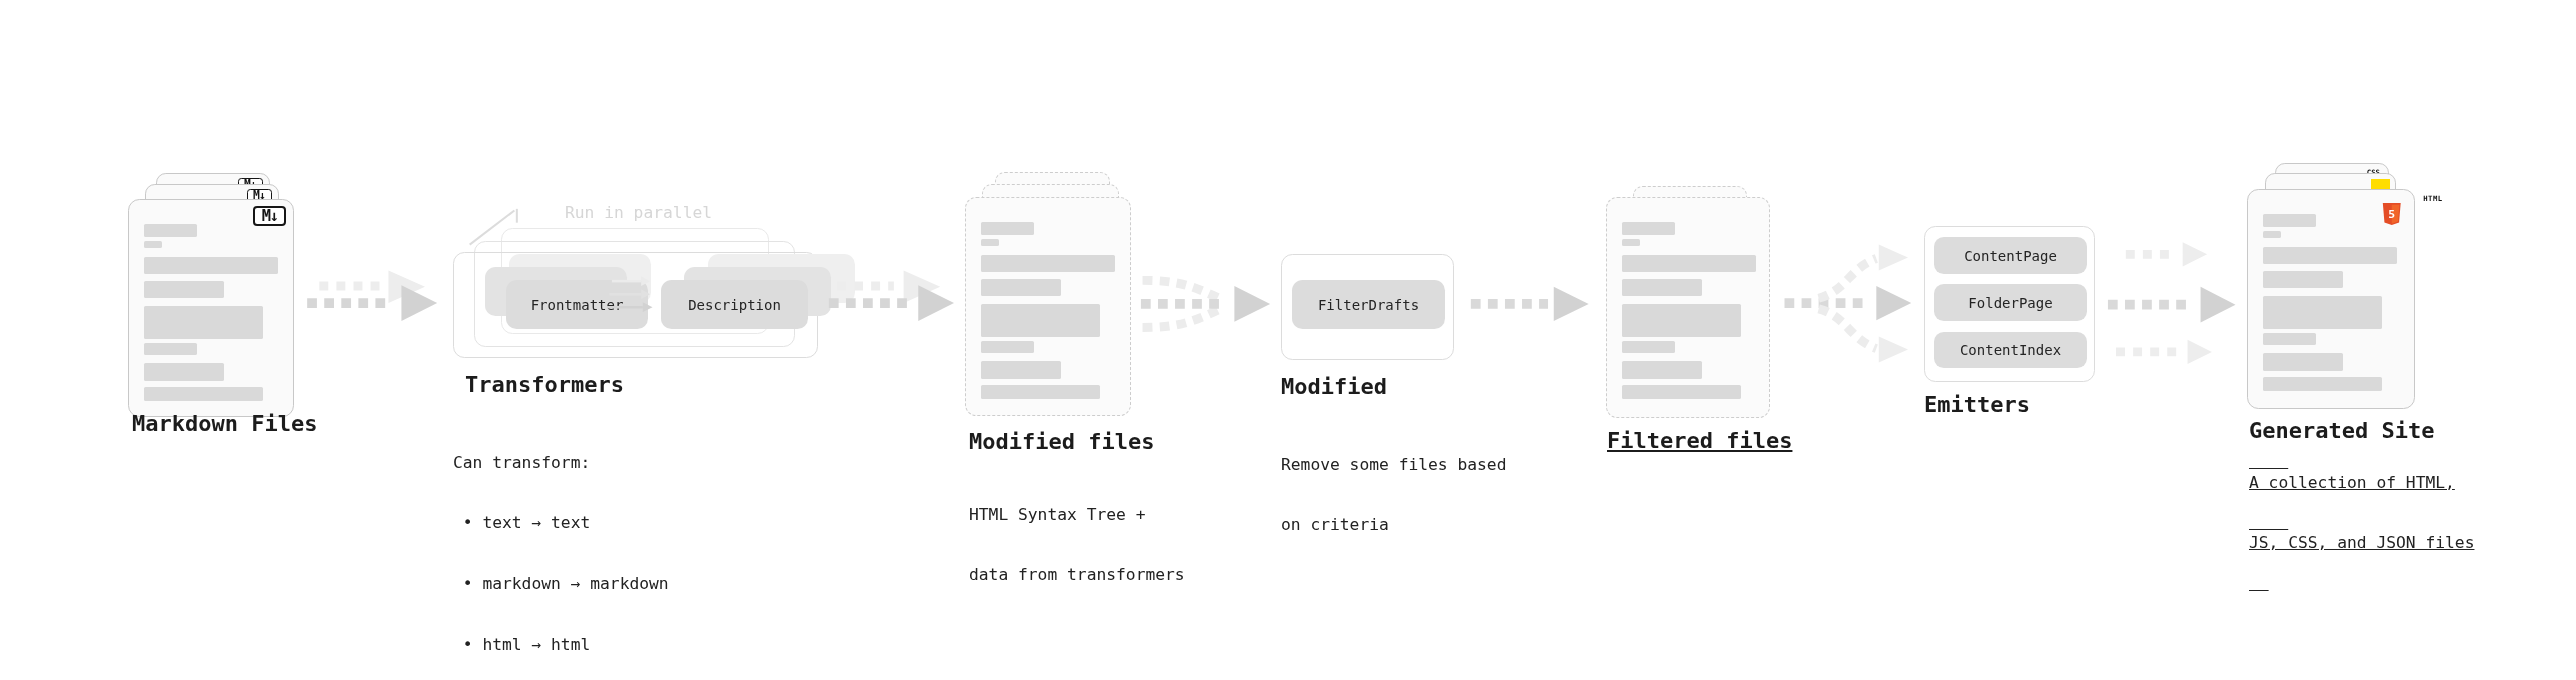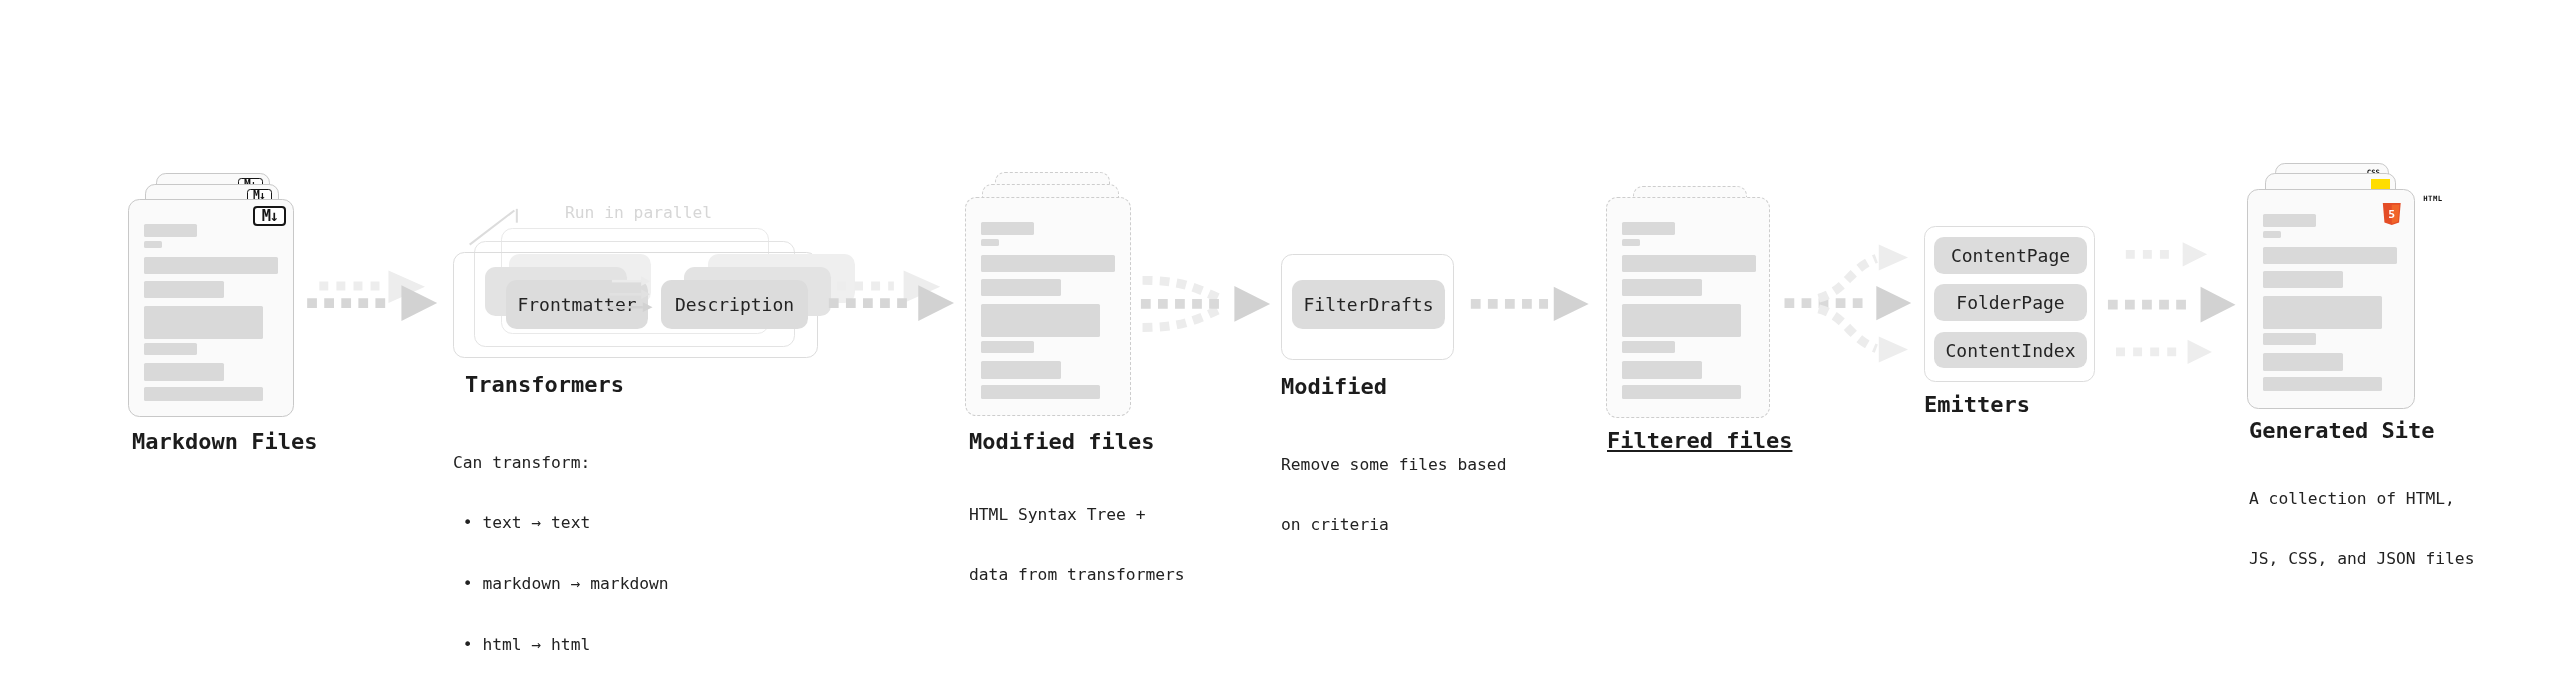--- a/index.html
+++ b/index.html
@@ -28,21 +28,21 @@
   .html5-badge{position:absolute;right:12.2px;top:4.9px;width:19.5px;text-align:center;}
   .html5-badge .html-txt{font-size:7.3px;font-weight:bold;color:#111;line-height:8.1px;letter-spacing:0.4px;margin-left:41px;}
 
   
   .outline-box{position:absolute;border:1.6px solid #dcdcdc;border-radius:11.4px;background:transparent;box-sizing:border-box;}
   .outline-box.mid{border-color:#e3e3e3;}
   .outline-box.back{border-color:#e9e9e9;}
 
   
   .chip{position:absolute;background:#dcdcdc;border-radius:10.6px;display:flex;align-items:center;justify-content:center;
-    font-size:18px;color:#242424;box-sizing:border-box;}
+    font-size:14px;color:#242424;box-sizing:border-box;}
   .chip.ghost1{background:#e3e3e3;}
   .chip.ghost2{background:#efefef;}
 
   
   .stage-title{position:absolute;font-size:22px;font-weight:bold;color:#1c1c1c;line-height:1.2;white-space:pre;}
   .stage-desc{position:absolute;font-size:16.3px;color:#222;line-height:20.3px;white-space:pre;}
   .annotation{position:absolute;font-size:16.3px;color:var(--muted-annotation,#d6d6d6);white-space:pre;}
 </style>
 </head>
 <body>
@@ -61,21 +61,21 @@
         <div class="bar" style="left: 15.4px; top: 23.6px; height: 13px; width: 53px;"></div>
         <div class="bar" style="left: 15.4px; top: 41px; height: 6.5px; width: 18px;"></div>
         <div class="bar" style="left: 15.4px; top: 57px; height: 17px; width: 134px;"></div>
         <div class="bar" style="left: 15.4px; top: 81px; height: 17px; width: 80px;"></div>
         <div class="bar" style="left: 15.4px; top: 106px; height: 32.5px; width: 119px;"></div>
         <div class="bar" style="left: 15.4px; top: 143px; height: 12.2px; width: 53px;"></div>
         <div class="bar" style="left: 15.4px; top: 163px; height: 18px; width: 80px;"></div>
         <div class="bar" style="left: 15.4px; top: 187px; height: 14px; width: 119px;"></div>
       </div>
   </div>
-  <div class="stage-title" style="left:132px;top:429px;">Markdown Files</div>
+  <div class="stage-title" style="left:132px;top:411px;">Markdown Files</div>
 
   <div class="outline-box back" style="left:501px;top:228px;width:268px;height:106px;"></div>
   <div class="outline-box mid" style="left:474px;top:241px;width:321px;height:106px;"></div>
   <div class="outline-box" style="left:453px;top:252px;width:365px;height:106px;"></div>
 
   <div class="chip ghost2" style="left:509px;top:254px;width:142px;height:49px;"></div>
   <div class="chip ghost2" style="left:708px;top:254px;width:147px;height:49px;"></div>
   <div class="chip ghost1" style="left:485px;top:267px;width:142px;height:49px;"></div>
   <div class="chip ghost1" style="left:684px;top:267px;width:147px;height:49px;"></div>
   <div class="chip" style="left:462px;top:280px;width:142px;height:49px;margin-left:44px;">Frontmatter</div>
@@ -163,21 +163,21 @@
         <div class="bar" style="left: 15.4px; top: 41px; height: 6.5px; width: 18px;"></div>
         <div class="bar" style="left: 15.4px; top: 57px; height: 17px; width: 134px;"></div>
         <div class="bar" style="left: 15.4px; top: 81px; height: 17px; width: 80px;"></div>
         <div class="bar" style="left: 15.4px; top: 106px; height: 32.5px; width: 119px;"></div>
         <div class="bar" style="left: 15.4px; top: 143px; height: 12.2px; width: 53px;"></div>
         <div class="bar" style="left: 15.4px; top: 163px; height: 18px; width: 80px;"></div>
         <div class="bar" style="left: 15.4px; top: 187px; height: 14px; width: 119px;"></div>
       </div>
   </div>
   <div class="stage-title" style="left:2249px;top:418px;">Generated Site</div>
-  <div class="stage-desc" style="left:2249px;top:448px;">
+  <div class="stage-desc" style="left:2249px;top:432px;text-decoration:underline;">
     <div>A collection of HTML,</div>
     <div>JS, CSS, and JSON files</div>
   </div>
 
   <svg class="overlay" viewBox="0 0 3170 838">
 
     <g stroke="#dcdcdc" stroke-width="2.5" fill="none">
       <path d="M578 301 L633 259"></path>
       <path d="M636 257 L636 274"></path>
     </g>

